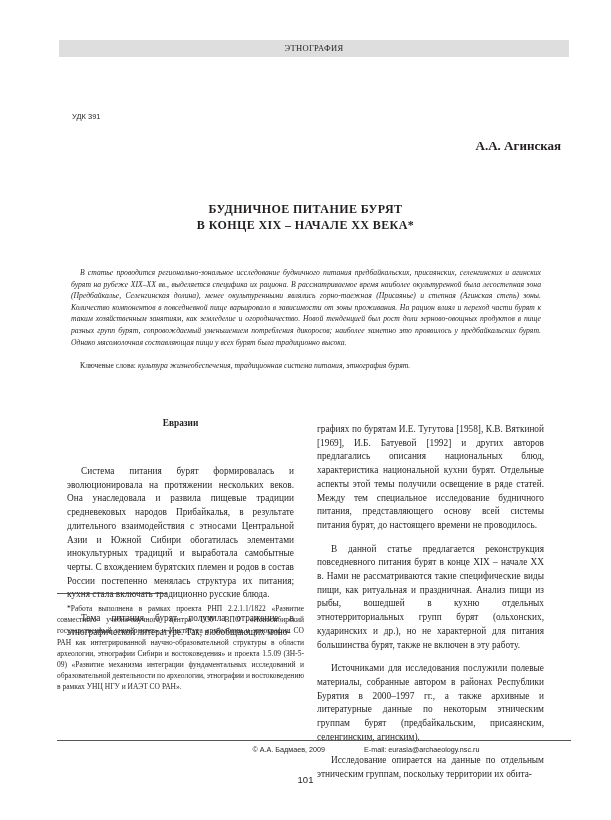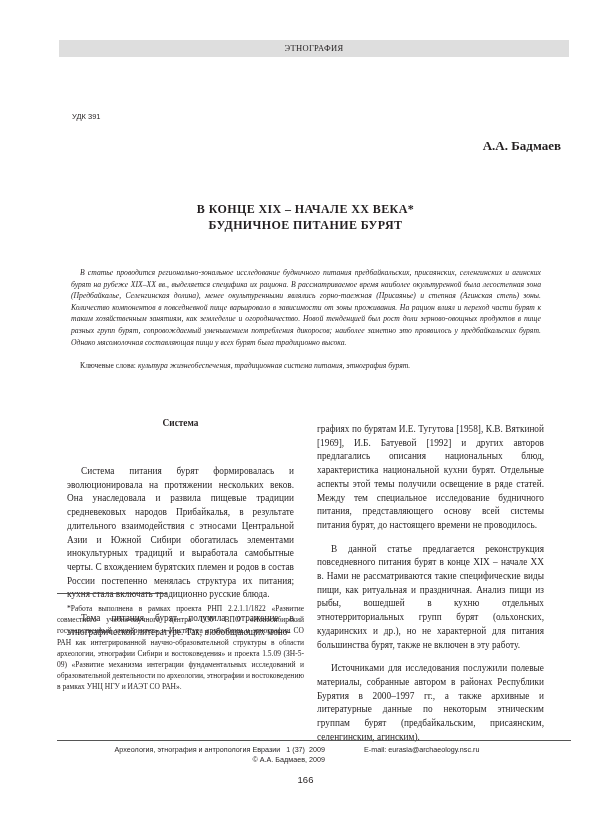--- a/index.html
+++ b/index.html
@@ -25,48 +25,48 @@
   .page-num { position: absolute; left: 0; width: 611px; top: 774px; text-align: center; font-family: "Liberation Sans", sans-serif; font-size: 9.5px; }
 </style>
 </head>
 <body>
 
 <div class="section-bar">
   <span>ЭТНОГРАФИЯ</span>
 </div>
 
 <div class="udk">УДК 391</div>
-<div class="author">А.А. Бадмаев</div>
+<div class="author">А.А. Агинская</div>
 
 <div class="title">
+  <div>БУДНИЧНОЕ ПИТАНИЕ БУРЯТ</div>
   <div>В КОНЦЕ XIX – НАЧАЛЕ XX ВЕКА*</div>
-  <div>БУДНИЧНОЕ ПИТАНИЕ БУРЯТ</div>
 </div>
 
 <div class="abstract">В статье проводится регионально-зональное исследование будничного питания предбайкальских, присаянских, селенгинских и агинских бурят на рубеже XIX–XX вв., выделяется специфика их рациона. В рассматриваемое время наиболее окультуренной была лесостепная зона (Предбайкалье, Селенгинская долина), менее окультуренными являлись горно-таежная (Присаянье) и степная (Агинская степь) зоны. Количество компонентов в повседневной пище варьировало в зависимости от зоны проживания. На рацион влиял и переход части бурят к таким хозяйственным занятиям, как земледелие и огородничество. Новой тенденцией был рост доли зерново-овощных продуктов в пище разных групп бурят, сопровождаемый уменьшением потребления дикоросов; наиболее заметно это проявилось у предбайкальских бурят. Однако мясомолочная составляющая пищи у всех бурят была традиционно высока.</div>
 
 <div class="keywords">
   <span>Ключевые слова: </span><span class="kw-values">культура жизнеобеспечения, традиционная система питания, этнография бурят.</span>
 </div>
 
-<div class="intro-heading">Система</div>
+<div class="intro-heading">Евразии</div>
 
 <div class="col col-left">
   <p>Система питания бурят формировалась и эволюционировала на протяжении нескольких веков. Она унаследовала и развила пищевые традиции средневековых народов Прибайкалья, в результате длительного взаимодействия с этносами Центральной Азии и Южной Сибири обогатилась элементами инокультурных традиций и выработала самобытные черты. С вхождением бурятских племен и родов в состав России постепенно менялась структура их питания; кухня стала включать традиционно русские блюда.</p>
   <p>Тема питания бурят получила отражение в этнографической литературе. Так, в обобщающих моно-</p>
 </div>
 
 <div class="footnote-rule"></div>
 <div class="footnote">*Работа выполнена в рамках проекта РНП 2.2.1.1/1822 «Развитие совместного учебно-научного центра ГОУ ВПО «Новосибирский государственный университет» и Института археологии и этнографии СО РАН как интегрированной научно-образовательной структуры в области археологии, этнографии Сибири и востоковедения» и проекта 1.5.09 (ЗН-5-09) «Развитие механизма интеграции фундаментальных исследований и образовательной деятельности по археологии, этнографии и востоковедению в рамках УНЦ НГУ и ИАЭТ СО РАН».</div>
 
 <div class="col col-right">
   <p class="noindent">графиях по бурятам И.Е. Тугутова [1958], К.В. Вяткиной [1969], И.Б. Батуевой [1992] и других авторов предлагались описания национальных блюд, характеристика национальной кухни бурят. Отдельные аспекты этой темы получили освещение в ряде статей. Между тем специальное исследование будничного питания, представляющего основу всей системы питания бурят, до настоящего времени не проводилось.</p>
   <p>В данной статье предлагается реконструкция повседневного питания бурят в конце XIX – начале XX в. Нами не рассматриваются такие специфические виды пищи, как ритуальная и праздничная. Анализ пищи из рыбы, вошедшей в кухню отдельных этнотерриториальных групп бурят (ольхонских, кударинских и др.), но не характерной для питания большинства бурят, также не включен в эту работу.</p>
   <p>Источниками для исследования послужили полевые материалы, собранные автором в районах Республики Бурятия в 2000–1997 гг., а также архивные и литературные данные по некоторым этническим группам бурят (предбайкальским, присаянским, селенгинским, агинским).</p>
+  <p>Исследование опирается на данные по отдельным этническим группам, поскольку территории их обита-</p>
 </div>
 
 <div class="footer-rule"></div>
 <div class="footer-left">
-  <div style="white-space: pre;">Археология, этнография и антропология Евразии   1 (37)  2009</div>
   <div>© А.А. Бадмаев, 2009</div>
 </div>
 <div class="footer-email">E-mail: eurasia@archaeology.nsc.ru</div>
-<div class="page-num">166</div>
+<div class="page-num">101</div>
 
 </body></html>

